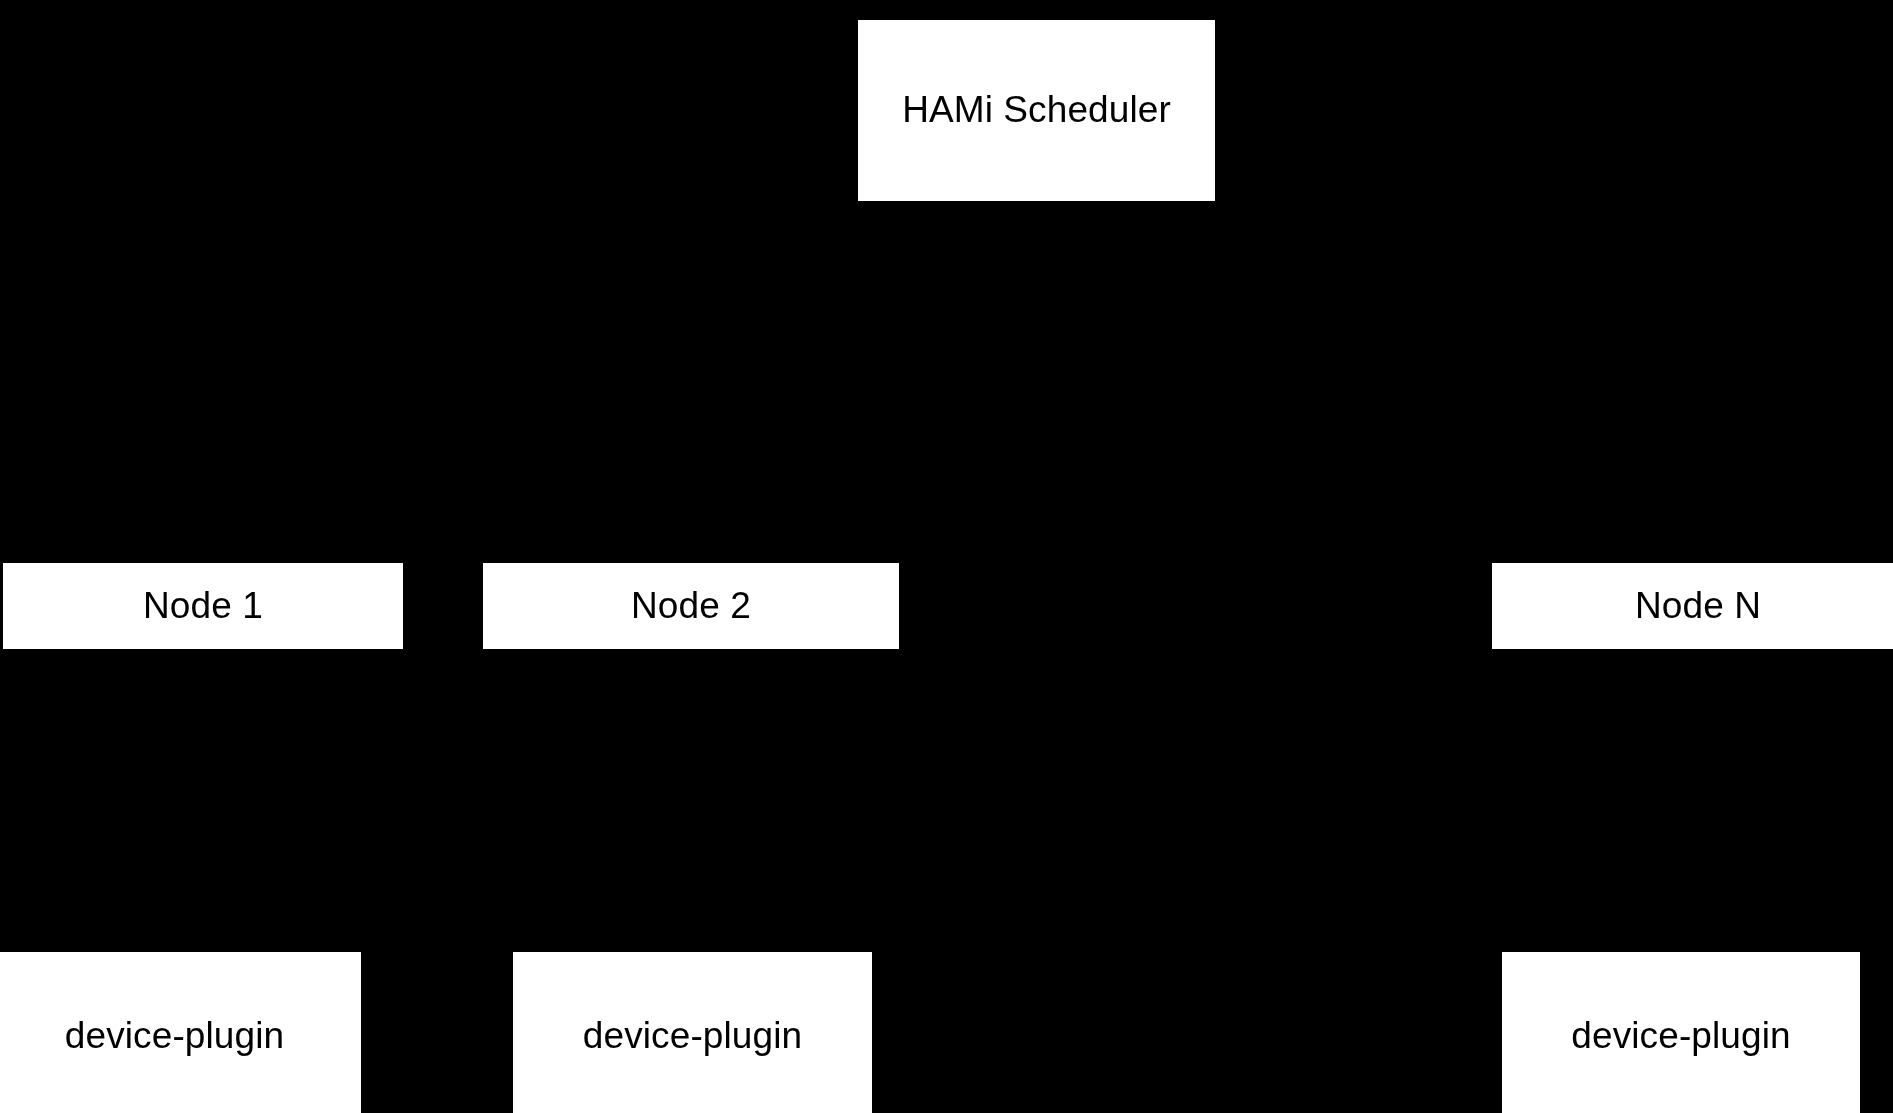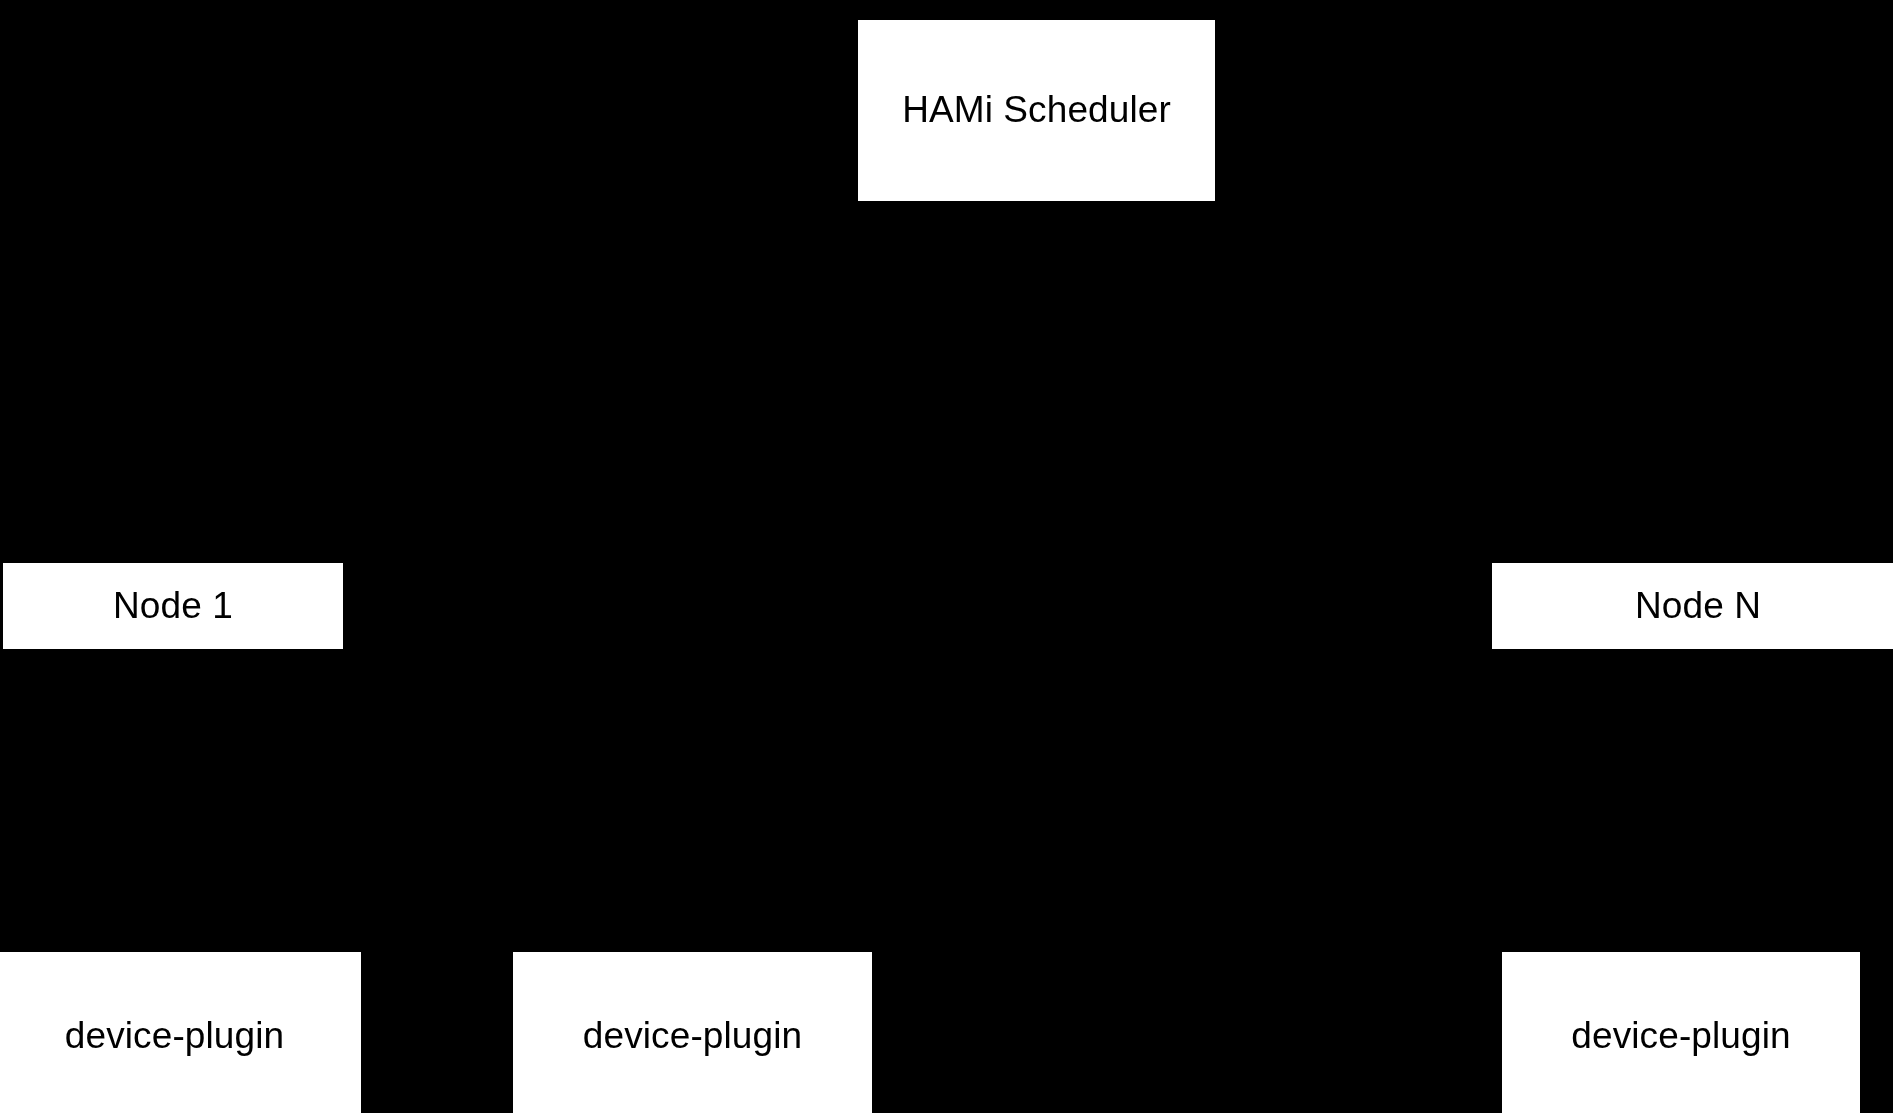--- a/index.html
+++ b/index.html
@@ -41,21 +41,21 @@
     left: 858px;
     top: -30px;
     width: 357px;
     height: 211px;
     font-size: 37px;
   }
   .scheduler .lbl { transform: translateY(15px); }
 
   
   .node-row { height: 86px; font-size: 37px; top: 543px; }
-  .node-1 { left: 3px;    width: 340px; }
+  .node-1 { left: 3px;    width: 400px; }
   .node-2 { left: 483px;  width: 416px; }
   .node-n { left: 1492px; width: 412px; }
 
   
   .plugin-row { height: 182px; font-size: 37px; top: 932px; }
   .plugin-1 { left: -12px;  width: 373px; }
   .plugin-2 { left: 513px;  width: 359px; }
   .plugin-3 { left: 1502px; width: 358px; }
   .plugin-1 .lbl { transform: translateY(-7px); }
   .plugin-2 .lbl { transform: translateY(-7px); }
@@ -67,20 +67,23 @@
 <div id="canvas">
 
   <div class="node-box scheduler">
     <span class="lbl">HAMi Scheduler</span>
   </div>
 
   <div class="node-box node-row node-1">
     <span class="lbl">Node 1</span>
   </div>
 
+  <div class="node-box node-row node-2">
+    <span class="lbl">Node 2</span>
+  </div>
 
   <div class="node-box node-row node-n">
     <span class="lbl">Node N</span>
   </div>
 
   <div class="node-box plugin-row plugin-1">
     <span class="lbl">device-plugin</span>
   </div>
 
   <div class="node-box plugin-row plugin-2">

